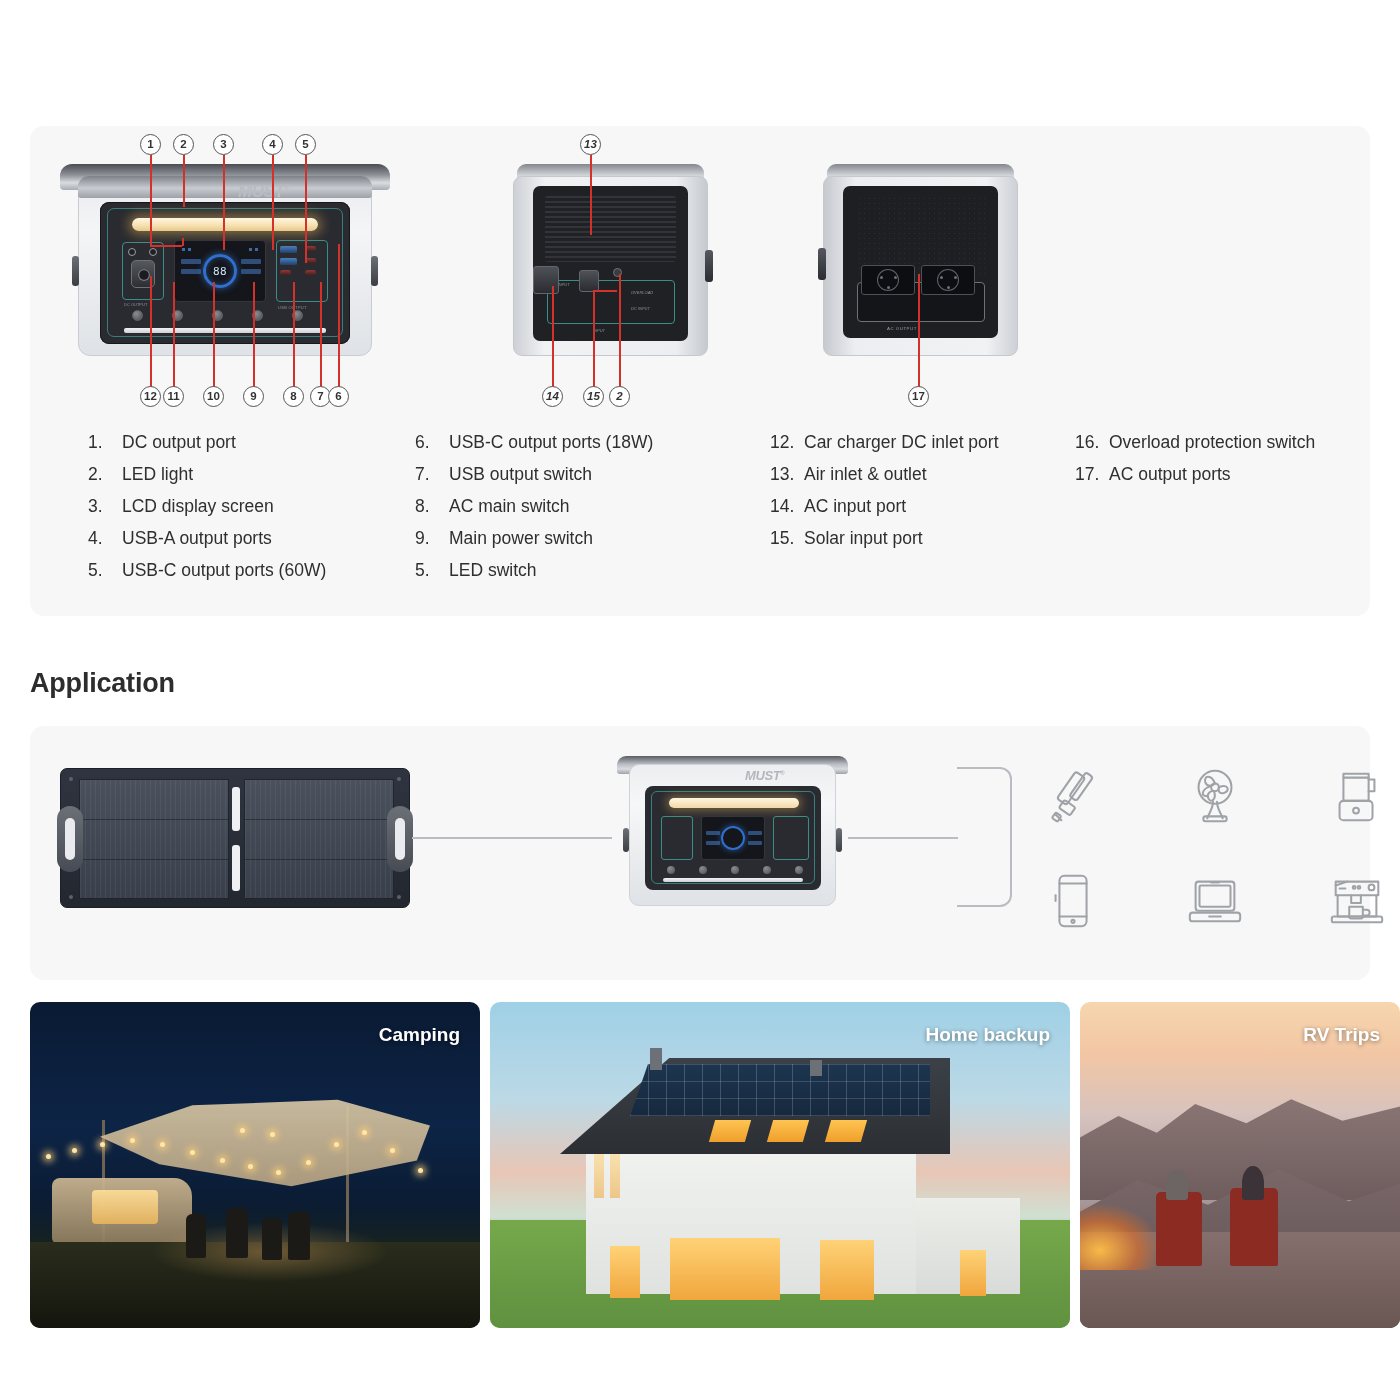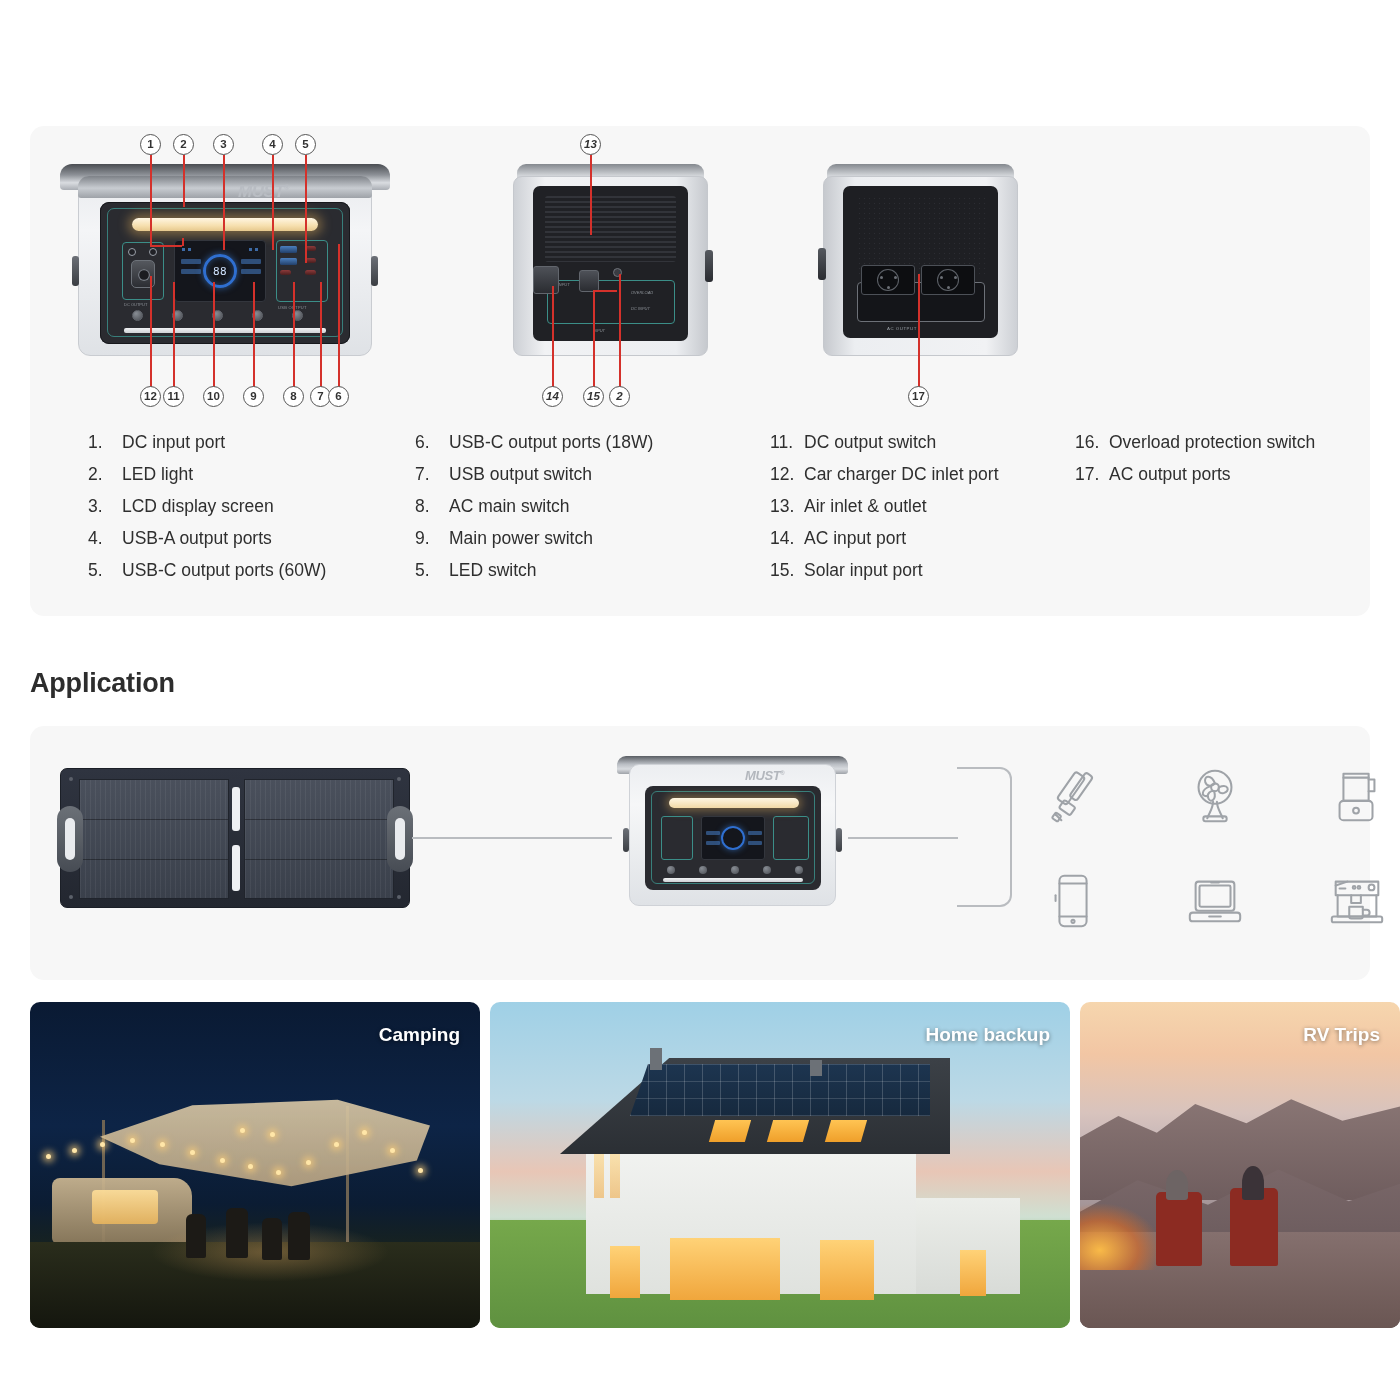--- a/index.html
+++ b/index.html
@@ -670,21 +670,21 @@
         <div class="lead" style="left:113px;top:140px;height:118px;"></div>
         <div class="bub" style="left:103px;top:252px;">17</div>
       </div>
     </div>
 
     <div class="legend">
 
       <div class="legend-col" id="lc0">
         <div class="leg-item">
           <span class="leg-num">1.</span>
-          <span>DC input port</span>
+          <span>DC output port</span>
         </div>
         <div class="leg-item">
           <span class="leg-num">2.</span>
           <span>LED light</span>
         </div>
         <div class="leg-item">
           <span class="leg-num">3.</span>
           <span>LCD display screen</span>
         </div>
         <div class="leg-item">
@@ -714,24 +714,20 @@
           <span class="leg-num">9.</span>
           <span>Main power switch</span>
         </div>
         <div class="leg-item">
           <span class="leg-num">5.</span>
           <span>LED switch</span>
         </div>
       </div>
 
       <div class="legend-col" id="lc2">
-        <div class="leg-item">
-          <span class="leg-num">11.</span>
-          <span>DC output switch</span>
-        </div>
         <div class="leg-item">
           <span class="leg-num">12.</span>
           <span>Car charger DC inlet port</span>
         </div>
         <div class="leg-item">
           <span class="leg-num">13.</span>
           <span>Air inlet &amp; outlet</span>
         </div>
         <div class="leg-item">
           <span class="leg-num">14.</span>

